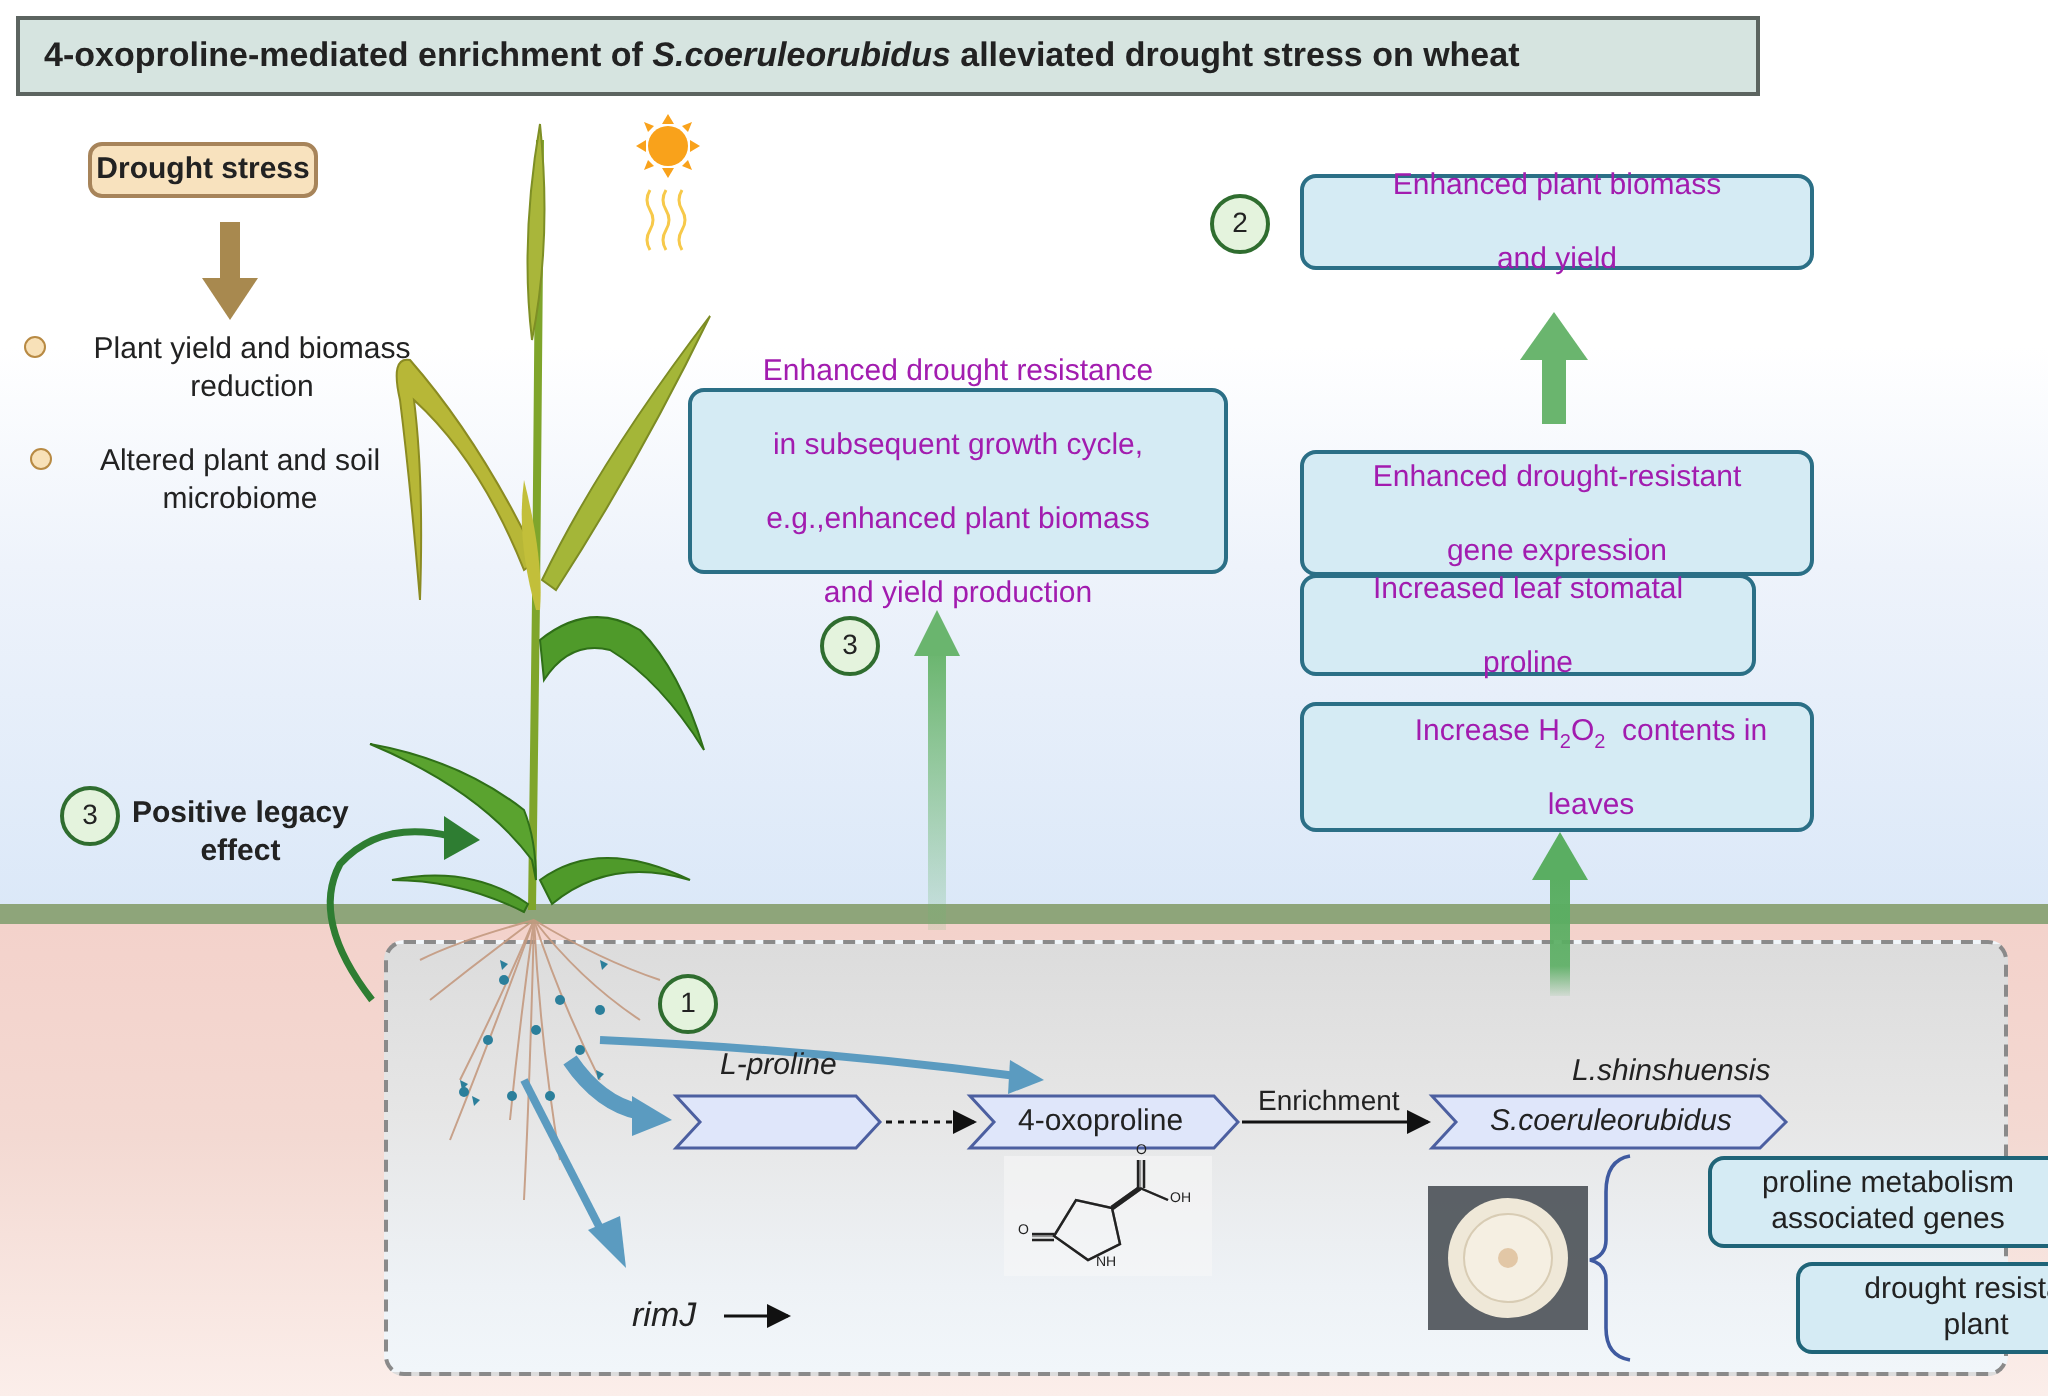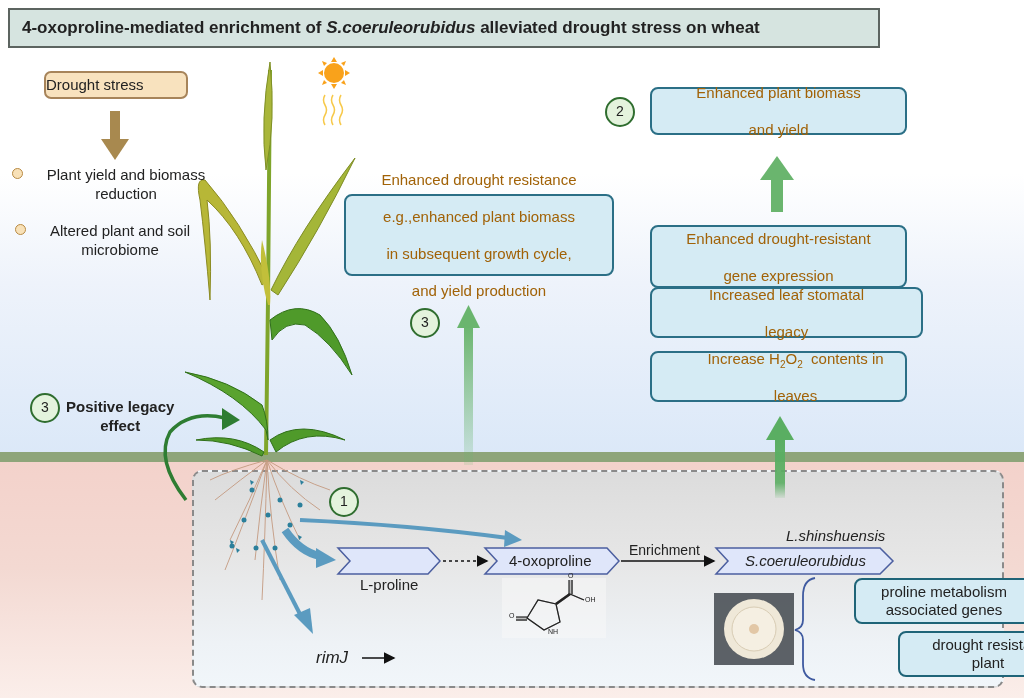--- a/index.html
+++ b/index.html
@@ -11,30 +11,30 @@
   .sky { position: absolute; left: 0; top: 0; width: 1024px; height: 456px;
          background: linear-gradient(to bottom, #ffffff 0%, #ffffff 38%, #eef3fb 62%, #dbe8f8 100%); }
   .ground-line { position: absolute; left: 0; top: 452px; width: 1024px; height: 10px; background: #8ea57a; }
   .soil { position: absolute; left: 0; top: 462px; width: 1024px; height: 236px;
           background: linear-gradient(to bottom, #f3d2cb 0%, #f3d9d2 45%, #fbeeea 100%); }
   .title-text { position: absolute; left: 8px; top: 8px; width: 372px; height: 40px;
                 border: 2px solid #5c6460; background: #d6e4e0;
                 font-weight: bold; font-size: 17px; line-height: 36px; padding-left: 12px; white-space: nowrap; }
   .title-text { width: 371px; }
 
-  .drought-pill { position: absolute; left: 44px; top: 71px; width: 144px; height: 28px;
+  .drought-pill { position: absolute; left: 44px; top: 71px; width: 115px; height: 28px;
                   border: 2px solid #a7845a; background: #f8e2be; border-radius: 7px;
-                  font-weight: normal; font-size: 15px; text-align: left; line-height: 24px; }
+                  font-weight: bold; font-size: 15px; text-align: center; line-height: 24px; }
 
   .bullet { position: absolute; font-size: 15px; line-height: 19px; text-align: center; color: #222; }
   .bullet-dot { position: absolute; width: 11px; height: 11px; border-radius: 50%;
                 border: 1.5px solid #b88a43; background: #f8e1b8; }
 
   .bluebox { position: absolute; background: #d5ebf4; border: 2px solid #2b6f86; border-radius: 8px;
-             font-size: 15px; line-height: 19px; text-align: center; color: #a16207;
+             font-size: 15px; line-height: 19px; text-align: center; color: #a21caf;
              display: flex; align-items: center; justify-content: center; flex-direction: column; gap: 18px; }
 
   .num-badge { position: absolute; width: 30px; height: 30px; border-radius: 50%;
                border: 2.5px solid #2f6d2f; background: #e4f3dd; font-size: 14px;
                text-align: center; line-height: 25px; color: #222; }
 
   .legacy-label { position: absolute; left: 66px; top: 397px; font-weight: bold; font-size: 15px; line-height: 19px; text-align: center; }
 
   .dash-panel { position: absolute; left: 192px; top: 470px; width: 812px; height: 218px;
                 border: 2px dashed #8a8a8a; border-radius: 10px;
@@ -237,48 +237,48 @@
     <div>Altered plant and soil</div>
     <div>microbiome</div>
   </div>
 
   <div class="num-badge" style="left:30px;top:393px;">3</div>
   <div class="legacy-label">
     <div>Positive legacy</div>
     <div>effect</div>
   </div>
 
-  <div class="bluebox" style="left:344px;top:194px;width:270px;height:82px;">
+  <div class="bluebox" style="left:344px;top:194px;width:270px;height:93px;">
     <div>Enhanced drought resistance</div>
+    <div>in subsequent growth cycle,</div>
     <div>e.g.,enhanced plant biomass</div>
-    <div>in subsequent growth cycle,</div>
     <div>and yield production</div>
   </div>
   <div class="num-badge" style="left:410px;top:308px;">3</div>
 
   <div class="num-badge" style="left:605px;top:97px;">2</div>
   <div class="bluebox" style="left:650px;top:87px;width:257px;height:48px;">
     <div>Enhanced plant biomass</div>
     <div>and yield</div>
   </div>
   <div class="bluebox" style="left:650px;top:225px;width:257px;height:63px;">
     <div>Enhanced drought-resistant</div>
     <div>gene expression</div>
   </div>
-  <div class="bluebox" style="left:650px;top:287px;width:273px;height:51px;">
+  <div class="bluebox" style="left:650px;top:287px;width:228px;height:51px;">
     <div>Increased leaf stomatal</div>
-    <div>legacy</div>
-  </div>
-  <div class="bluebox" style="left:650px;top:351px;width:257px;height:51px;padding-left:34px;">
+    <div>proline</div>
+  </div>
+  <div class="bluebox" style="left:650px;top:351px;width:257px;height:65px;padding-left:34px;">
     <div><span>Increase H</span><sub>2</sub><span>O</span><sub>2</sub><span style="white-space:pre;">  contents in</span></div>
     <div>leaves</div>
   </div>
 
   <div class="num-badge" style="left:329px;top:487px;">1</div>
-  <span class="chevron-text" style="left:360px;top:572px;">L-proline</span>
+  <span class="chevron-text" style="left:360px;top:520px;font-style:italic;">L-proline</span>
   <span class="chevron-text" style="left:509px;top:548px;">4-oxoproline</span>
   <span class="small-text" style="left:629px;top:542px;font-size:14px;">Enrichment</span>
   <span class="small-text" style="left:746px;top:527px;font-style:italic;margin-left:40px;">L.shinshuensis</span>
   <span class="chevron-text" style="left:745px;top:548px;font-style:italic;">S.coeruleorubidus</span>
   <span class="small-text" style="left:316px;top:648px;font-style:italic;font-size:17px;">rimJ</span>
 
   <div class="gene-box" style="left:818px;top:578px;width:180px;height:46px;">
     <div>proline metabolism</div>
     <div>associated genes</div>
   </div>

